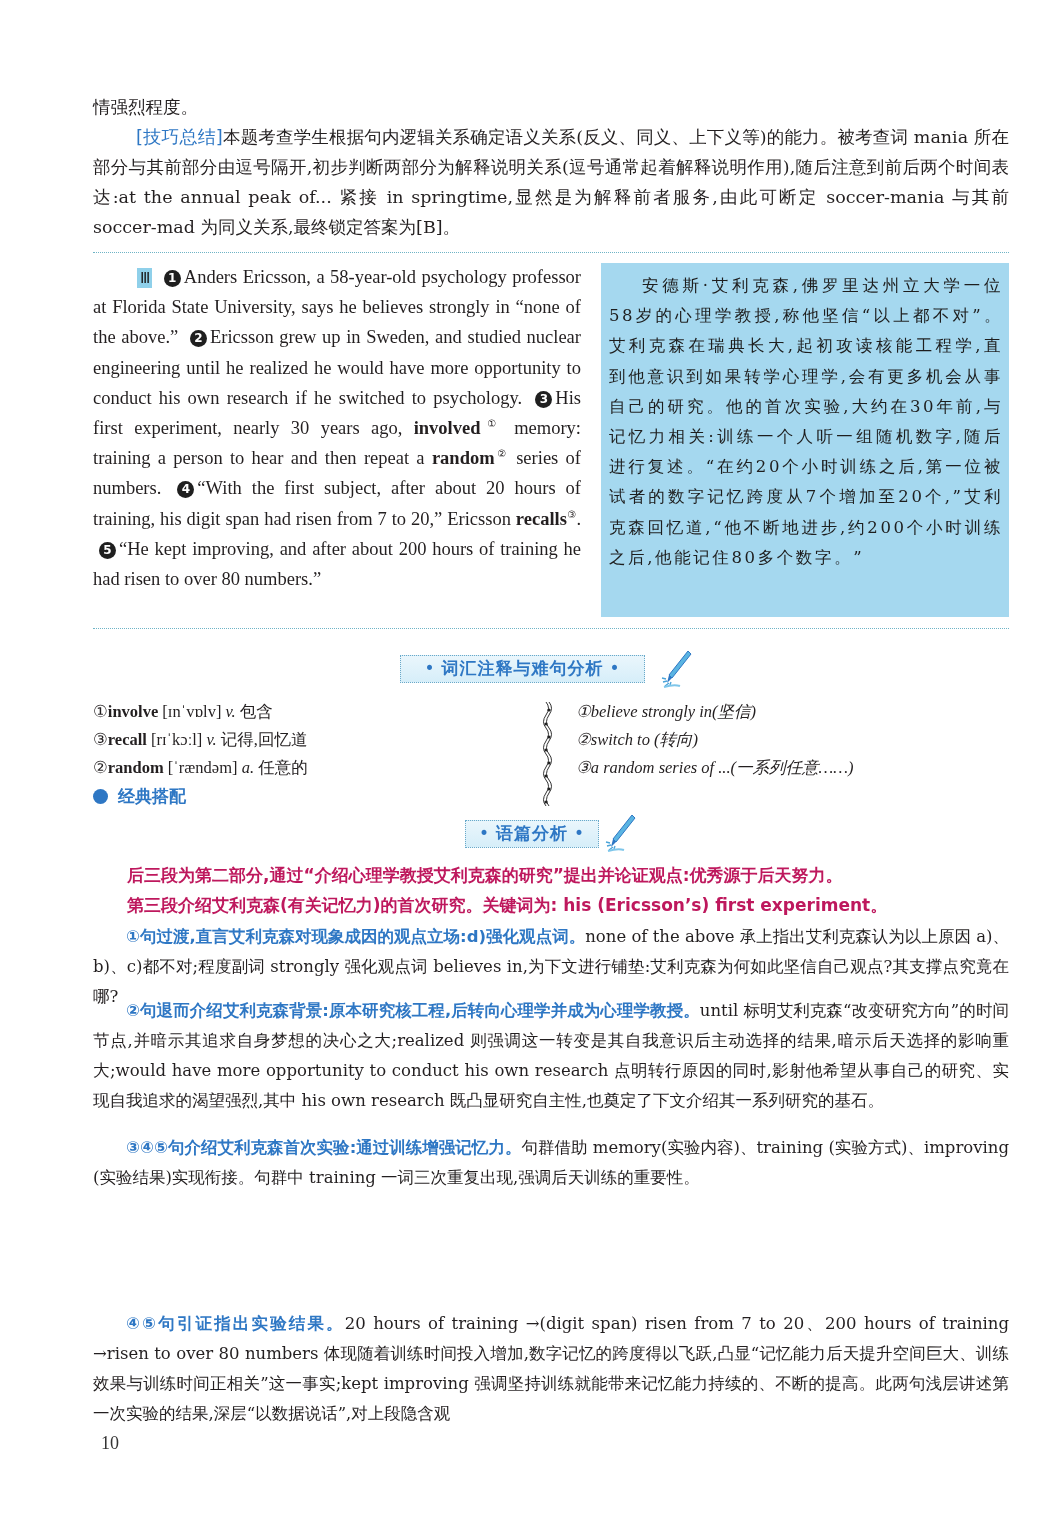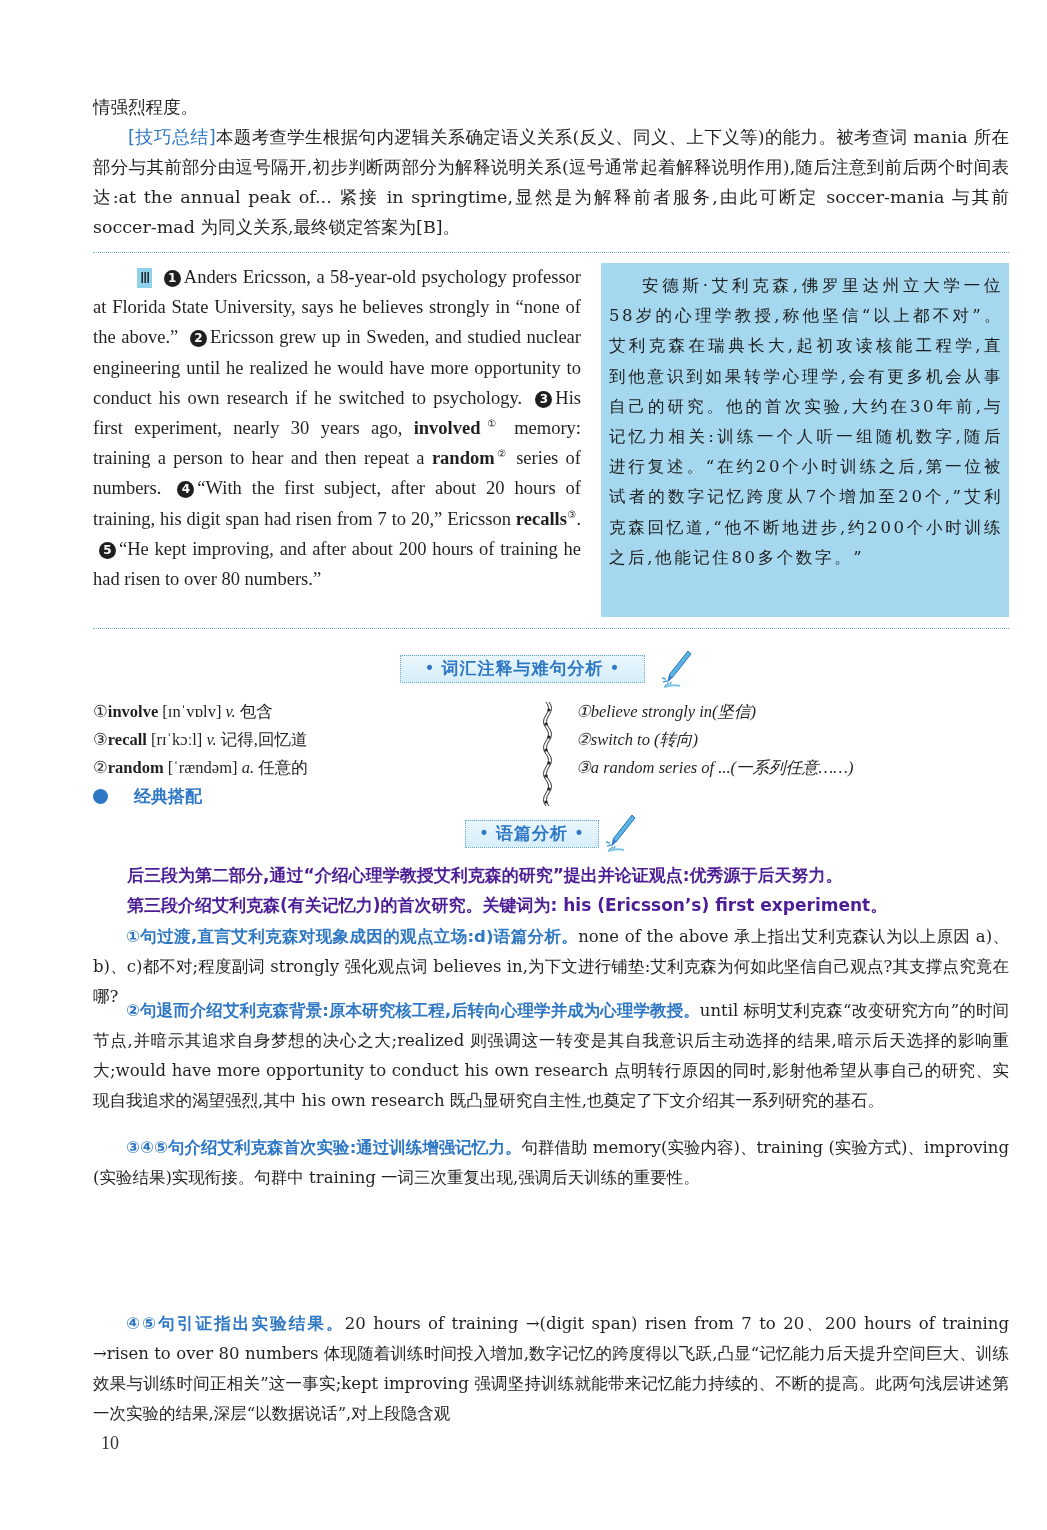--- a/index.html
+++ b/index.html
@@ -60,48 +60,48 @@
     font-family: "Liberation Serif", serif; font-size: 16.5px; line-height: 28px;
   }
   .vocab-right {
     position: absolute; left: 576px; top: 698px; width: 430px;
     font-family: "Liberation Serif", serif; font-size: 16.5px; line-height: 28px; font-style: italic;
   }
   .vocab-left b { font-weight: bold; }
   .vocab-left i { font-style: italic; }
   .wave-divider { position: absolute; left: 541px; top: 702px; width: 14px; height: 104px; }
   .collocation-label {
-    display: flex; align-items: center; gap: 26px;
+    display: flex; align-items: center; gap: 10px;
     color: #2e77c4; font-family: "DejaVu Sans", sans-serif; font-weight: bold; font-size: 17px;
   }
   .blue-dot { width: 15px; height: 15px; border-radius: 50%; background: #2e77c4; display: inline-block; }
   .analysis-lead {
     position: absolute; left: 93px; width: 916px;
-    color: #4c1d95; font-family: "DejaVu Sans", sans-serif; font-weight: bold;
+    color: #be185d; font-family: "DejaVu Sans", sans-serif; font-weight: bold;
     font-size: 17px; line-height: 30px;
   }
   .analysis {
     position: absolute; left: 93px; width: 916px;
     font-family: "DejaVu Serif", serif; font-size: 16.5px; line-height: 30px; text-align: justify;
   }
   .analysis .head { color: #2e77c4; font-family: "DejaVu Sans", sans-serif; font-weight: bold; }
   .page-number {
     position: absolute; left: 101px; top: 1433px;
     font-family: "Liberation Serif", serif; font-size: 18px; color: #333;
   }
 </style>
 </head>
 <body>
 
 <div class="page">
 
   <div class="text-block" style="top:92px;">
     <div>情强烈程度。</div>
     <div class="indent">
-      <span class="blue-plain" style="font-size:18px;">[技巧总结]</span><span>本题考查学生根据句内逻辑关系确定语义关系(反义、同义、上下义等)的能力。被考查词 mania 所在部分与其前部分由逗号隔开,初步判断两部分为解释说明关系(逗号通常起着解释说明作用),随后注意到前后两个时间表达:at the annual peak of... 紧接 in springtime,显然是为解释前者服务,由此可断定 soccer-mania 与其前 soccer-mad 为同义关系,最终锁定答案为[B]。</span>
+      <span class="blue-plain" style="font-size:18px;margin-left:8px;">[技巧总结]</span><span>本题考查学生根据句内逻辑关系确定语义关系(反义、同义、上下义等)的能力。被考查词 mania 所在部分与其前部分由逗号隔开,初步判断两部分为解释说明关系(逗号通常起着解释说明作用),随后注意到前后两个时间表达:at the annual peak of... 紧接 in springtime,显然是为解释前者服务,由此可断定 soccer-mania 与其前 soccer-mad 为同义关系,最终锁定答案为[B]。</span>
     </div>
   </div>
 
   <div class="dotted-rule" style="top:252px;"></div>
 
   <div class="passage">
     <span class="roman-badge">Ⅲ</span>
     <span class="num-circle">1</span><span>Anders Ericsson, a 58-year-old psychology professor at Florida State University, says he believes strongly in “none of the above.”</span>
     <span class="num-circle">2</span><span>Ericsson grew up in Sweden, and studied nuclear engineering until he realized he would have more opportunity to conduct his own research if he switched to psychology.</span>
     <span class="num-circle">3</span><span>His first experiment, nearly 30 years ago,</span>
@@ -172,21 +172,21 @@
     <path d="M28 3 L31 6 L12 30 L9 27 Z" fill="#5ab4e2" stroke="#2e77c4" stroke-width="1"></path>
     <path d="M9 27 L12 30 L7 35 Z" fill="#2e77c4"></path>
     <path d="M2 30 L6 31 M3 34 L7 33 M5 38 L9 35 M10 37 L11 34" stroke="#4aa3d8" stroke-width="1.3"></path>
     <path d="M4 39 Q14 36 20 38" stroke="#7ec6ea" stroke-width="2" fill="none"></path>
   </svg>
 
   <div class="analysis-lead indent" style="top:860px;">后三段为第二部分,通过“介绍心理学教授艾利克森的研究”提出并论证观点:优秀源于后天努力。</div>
   <div class="analysis-lead indent" style="top:890px;">第三段介绍艾利克森(有关记忆力)的首次研究。关键词为: his (Ericsson’s) first experiment。</div>
 
   <div class="analysis indent" style="top:922px;">
-    <span class="head">①句过渡,直言艾利克森对现象成因的观点立场:d)语篇分析。</span><span>none of the above 承上指出艾利克森认为以上原因 a)、b)、c)都不对;程度副词 strongly 强化观点词 believes in,为下文进行铺垫:艾利克森为何如此坚信自己观点?其支撑点究竟在哪?</span>
+    <span class="head">①句过渡,直言艾利克森对现象成因的观点立场:d)强化观点词。</span><span>none of the above 承上指出艾利克森认为以上原因 a)、b)、c)都不对;程度副词 strongly 强化观点词 believes in,为下文进行铺垫:艾利克森为何如此坚信自己观点?其支撑点究竟在哪?</span>
   </div>
   <div class="analysis indent" style="top:996px;">
     <span class="head">②句退而介绍艾利克森背景:原本研究核工程,后转向心理学并成为心理学教授。</span><span>until 标明艾利克森“改变研究方向”的时间节点,并暗示其追求自身梦想的决心之大;realized 则强调这一转变是其自我意识后主动选择的结果,暗示后天选择的影响重大;would have more opportunity to conduct his own research 点明转行原因的同时,影射他希望从事自己的研究、实现自我追求的渴望强烈,其中 his own research 既凸显研究自主性,也奠定了下文介绍其一系列研究的基石。</span>
   </div>
   <div class="analysis indent" style="top:1133px;">
     <span class="head">③④⑤句介绍艾利克森首次实验:通过训练增强记忆力。</span><span>句群借助 memory(实验内容)、training (实验方式)、improving (实验结果)实现衔接。句群中 training 一词三次重复出现,强调后天训练的重要性。</span>
   </div>
   <div class="analysis indent" style="top:1309px;">
     <span class="head">④⑤句引证指出实验结果。</span><span>20 hours of training →(digit span) risen from 7 to 20、200 hours of training →risen to over 80 numbers 体现随着训练时间投入增加,数字记忆的跨度得以飞跃,凸显“记忆能力后天提升空间巨大、训练效果与训练时间正相关”这一事实;kept improving 强调坚持训练就能带来记忆能力持续的、不断的提高。此两句浅层讲述第一次实验的结果,深层“以数据说话”,对上段隐含观</span>
   </div>

